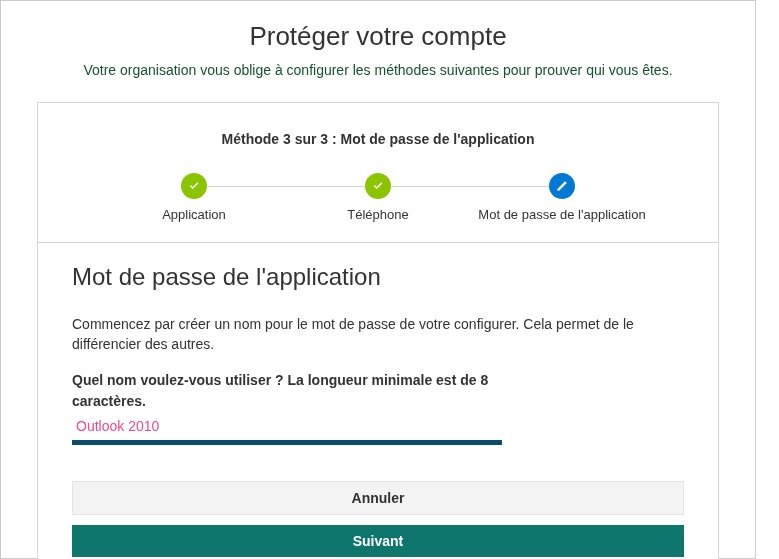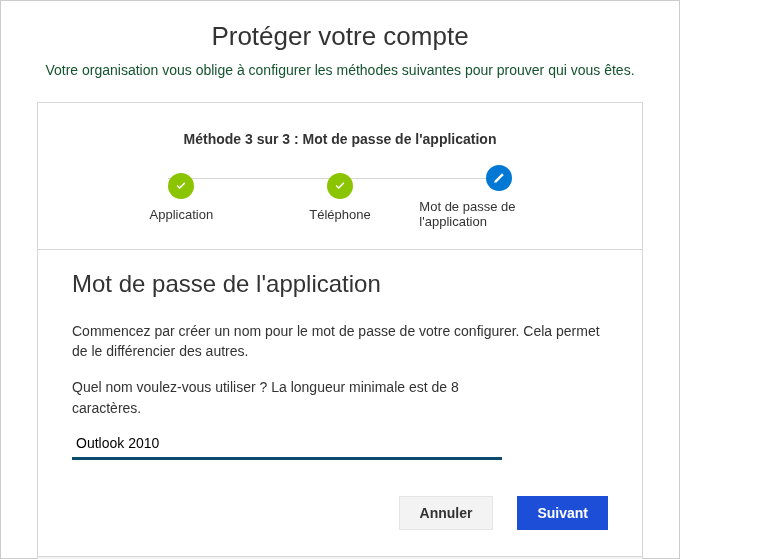--- a/index.html
+++ b/index.html
@@ -9,21 +9,21 @@
     }
     body {
       font-family: "Segoe UI", -apple-system, BlinkMacSystemFont, sans-serif;
       background: #fff;
       width: 779px;
       height: 559px;
       overflow: hidden;
     }
     .outer-container {
       border: 1px solid #ccc;
-      width: 680px;
+      width: 756px;
       height: 559px;
       padding: 0;
     }
     .header {
       text-align: center;
       padding: 20px 40px 24px;
     }
     .main-title {
       font-size: 26px;
       font-weight: 400;
@@ -42,21 +42,21 @@
     }
     .card-top {
       padding: 28px 34px 20px;
       border-bottom: 1px solid #d6d6d6;
     }
     .method-label {
       text-align: center;
       font-size: 14px;
       font-weight: 600;
       color: #333;
-      margin-bottom: 18px;
+      margin-bottom: 26px;
     }
     .stepper {
       display: flex;
       align-items: center;
       justify-content: space-between;
       position: relative;
       padding: 0 30px;
     }
     .step {
       display: flex;
@@ -117,54 +117,55 @@
     .desc {
       font-size: 14px;
       color: #333;
       margin-bottom: 16px;
       line-height: 1.4;
     }
     .label {
       font-size: 14px;
       color: #333;
       line-height: 1.5;
-      margin-bottom: 10px;
       max-width: 430px;
+      font-weight: bold;
     }
     .text-input {
       width: 430px;
       border: none;
-      border-bottom: 3px solid #0c4a6e;
+      border-bottom: 5px solid #0c4a6e;
       font-size: 14px;
       padding: 6px 4px;
       outline: none;
-      color: #000000;
+      color: #ec4899;
       font-family: inherit;
     }
     .buttons {
       display: flex;
       justify-content: flex-end;
-      gap: 24px;
+      gap: 10px;
       margin-top: 36px;
+      flex-direction: column;
     }
     .btn {
       font-size: 14px;
       font-weight: 600;
       padding: 8px 20px;
       border: none;
       cursor: pointer;
       font-family: inherit;
     }
     .btn-secondary {
       background: #f3f3f3;
       color: #333;
       border: 1px solid #e5e5e5;
     }
     .btn-primary {
-      background: #1d4ed8;
+      background: #0f766e;
       color: #fff;
     }
     .footer-link {
       background: #f3f3f3;
       padding: 16px 22px;
       border-top: 1px solid #d6d6d6;
       margin-top: 0;
     }
     .footer-link span {
       font-size: 14px;

